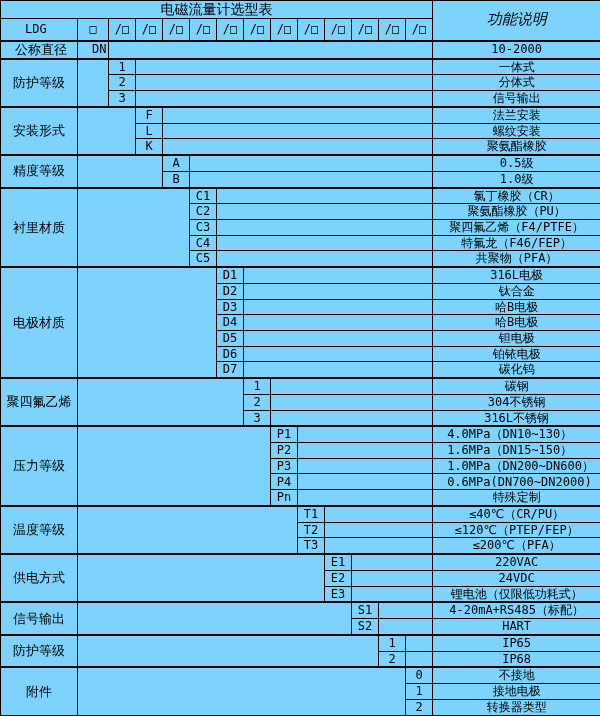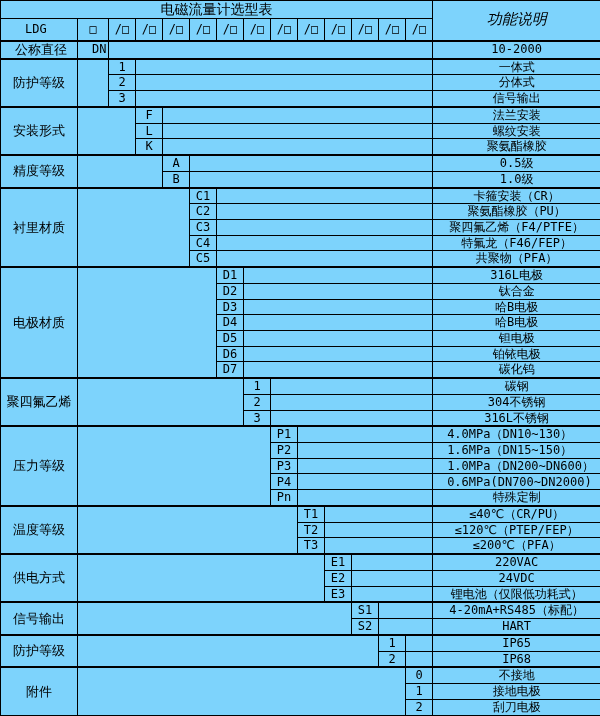--- a/index.html
+++ b/index.html
@@ -125,21 +125,21 @@
       <tr>
         <td class="code-cell">B</td>
         <td colspan="9"></td>
         <td class="desc-cell">1.0级</td>
       </tr>
       <tr>
         <td class="label-cell sec-top" rowspan="5">衬里材质</td>
         <td class="sec-top" colspan="4" rowspan="5"></td>
         <td class="code-cell sec-top">C1</td>
         <td class="sec-top" colspan="8"></td>
-        <td class="desc-cell sec-top">卡箍安装（CR）</td>
+        <td class="desc-cell sec-top">氯丁橡胶（CR）</td>
       </tr>
       <tr>
         <td class="code-cell">C2</td>
         <td colspan="8"></td>
         <td class="desc-cell">聚氨酯橡胶（PU）</td>
       </tr>
       <tr>
         <td class="code-cell">C3</td>
         <td colspan="8"></td>
         <td class="desc-cell">聚四氟乙烯（F4/PTFE）</td>
@@ -298,16 +298,16 @@
         <td class="sec-top" colspan="12" rowspan="3"></td>
         <td class="code-cell sec-top">0</td>
         <td class="desc-cell sec-top">不接地</td>
       </tr>
       <tr>
         <td class="code-cell">1</td>
         <td class="desc-cell">接地电极</td>
       </tr>
       <tr>
         <td class="code-cell">2</td>
-        <td class="desc-cell">刮刀电极</td>
+        <td class="desc-cell">转换器类型</td>
       </tr>
     </tbody>
 </table>
 
 </body></html>

